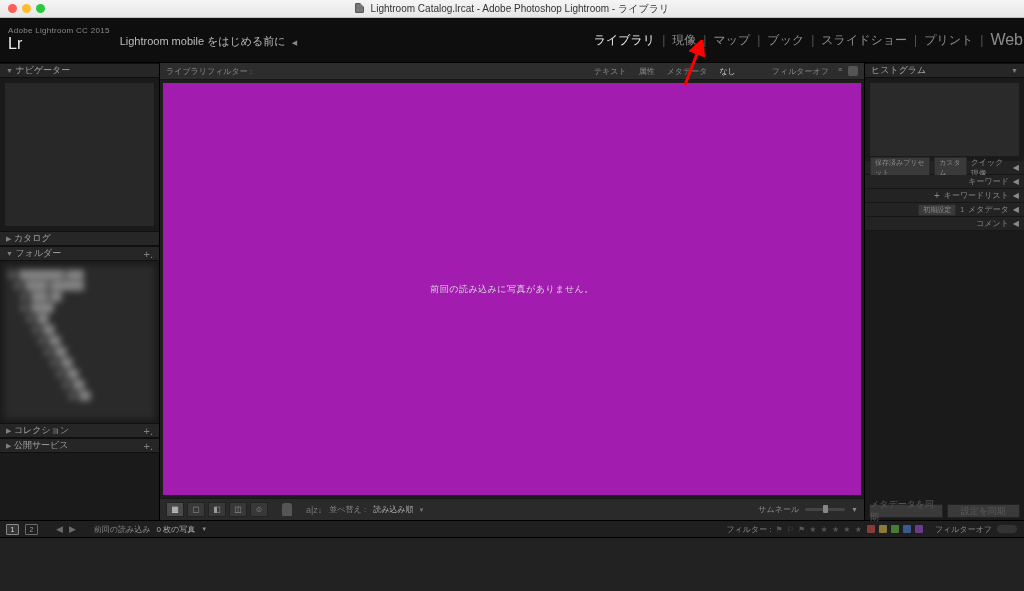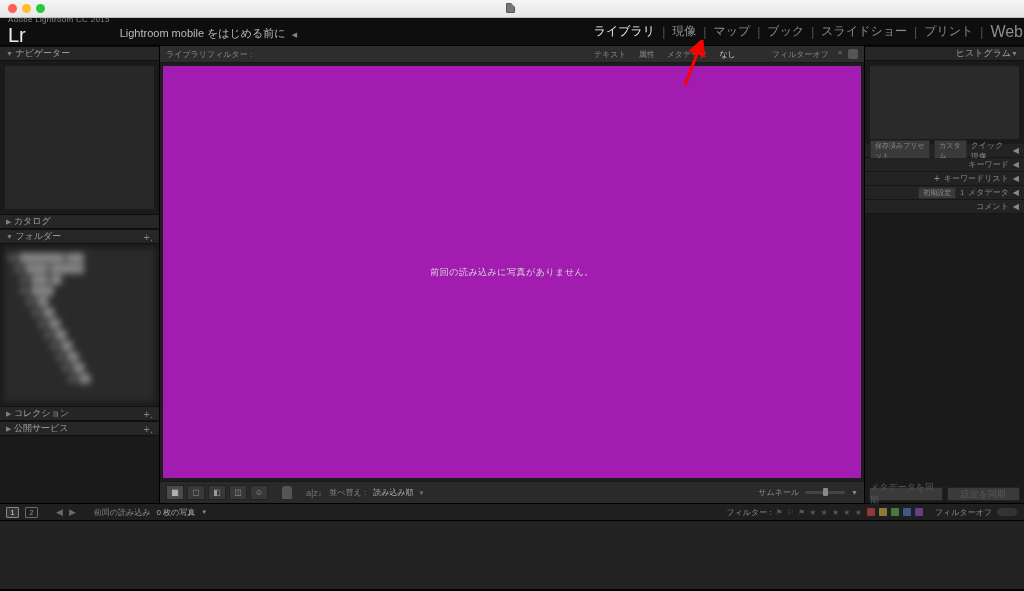--- a/index.html
+++ b/index.html
@@ -8,38 +8,38 @@
 .mac-titlebar{height:18px;background:linear-gradient(#f5f5f5,#e6e6e6);display:flex;align-items:center;position:relative;font-size:10px;color:#333;border-bottom:1px solid #bdbdbd}
 .mac-dots{display:flex;gap:5px;padding-left:8px}
 .mac-dot{width:9px;height:9px;border-radius:50%}
 .mac-dot.red{background:#ff5f57}
 .mac-dot.yel{background:#ffbd2e}
 .mac-dot.grn{background:#28c940}
 .mac-title{position:absolute;left:0;right:0;text-align:center;font-size:10px;color:#333;pointer-events:none}
 .mac-title .doc-icon{display:inline-block;width:9px;height:10px;background:#777;border-radius:1px;margin-right:4px;vertical-align:-1px;border:1px solid #555;position:relative}
 .mac-title .doc-icon:after{content:"";position:absolute;right:-1px;top:-1px;border:2px solid #f0f0f0;border-left-color:transparent;border-bottom-color:transparent}
 
-.topbar{height:28px;background:#0e0e0e;display:flex;align-items:center;color:#ddd;border-bottom:1px solid #000}
+.topbar{height:45px;background:#0e0e0e;display:flex;align-items:center;color:#ddd;border-bottom:1px solid #000}
 .lr-logo{font-size:15px;font-weight:500;padding:0 8px;color:#eee}
 .lr-logo .edition{font-size:8px;color:#8a8a8a;letter-spacing:.3px;display:block;line-height:1;margin-top:-1px}
 .lr-tagline{font-size:11px;color:#bcbcbc;margin-left:2px;margin-top:3px}
 .modules{margin-left:auto;display:flex;align-items:center;font-size:12px;gap:6px}
 .modules .mod{color:#8d8d8d;cursor:pointer;padding:2px 1px}
 .modules .mod.active{color:#f0f0f0}
 .modules .sep{color:#555}
 .modules .mod.web{font-size:16px}
 
 .app-body{display:flex;height:457px}
 .panel{background:#1a1a1a;display:flex;flex-direction:column}
 .panel.left{width:160px;border-right:1px solid #000}
 .panel.right{width:160px;border-left:1px solid #000}
 .center{flex:1;display:flex;flex-direction:column;background:#1d1d1d}
 
 .sec-head{height:15px;display:flex;align-items:center;font-size:9px;color:#a0a0a0;padding:0 6px;background:#262626;border-top:1px solid #0f0f0f;border-bottom:1px solid #0f0f0f;justify-content:space-between;cursor:pointer}
-.sec-head.right{justify-content:flex-end;gap:0}
+.sec-head.right{gap:0}
 .sec-head .arr{font-size:7px;color:#808080}
 .sec-head .plus{font-size:11px;color:#808080}
 .navigator{height:145px;background:#282828;margin:4px;border:1px solid #1a1a1a}
 .histogram{height:75px;background:#2a2a2a;margin:4px;border:1px solid #1a1a1a}
 .folder-tree{height:156px;margin:3px;border:1px solid #1a1a1a;background:#2a2a2a;filter:blur(3px);padding:4px;font-size:8px;color:#888;overflow:hidden}
 .folder-tree .row{display:flex;align-items:center;gap:3px;padding:1px 0}
 .folder-tree .sq{width:8px;height:8px;background:#555;border-radius:1px}
 .panel-spacer{flex:1}
 
 .sub-row{height:14px;display:flex;align-items:center;justify-content:flex-end;font-size:8px;color:#8a8a8a;padding:0 5px;gap:4px;border-bottom:1px solid #161616;background:#232323}
@@ -84,27 +84,28 @@
 <body>
 
 <div class="mac-titlebar">
   <div class="mac-dots">
     <div class="mac-dot red"></div>
     <div class="mac-dot yel"></div>
     <div class="mac-dot grn"></div>
   </div>
   <div class="mac-title">
     <span class="doc-icon"></span>
+    <span>Lightroom Catalog.lrcat - Adobe Photoshop Lightroom - ライブラリ</span>
   </div>
 </div>
 
 <div class="topbar">
   <div class="lr-logo">
     <span class="edition">Adobe Lightroom CC 2015</span>
-    <span style="font-size:20px"><span>Lr</span></span>
+    <span style="font-size:16px"><span>Lr</span></span>
   </div>
   <div class="lr-tagline">
     <span>Lightroom mobile をはじめる前に</span>
     <span style="font-size:7px;color:#888;margin-left:3px">◀</span>
   </div>
   <div class="modules">
     <span class="mod active">ライブラリ</span>
     <span class="sep">|</span>
     <span class="mod">現像</span>
     <span class="sep">|</span>

